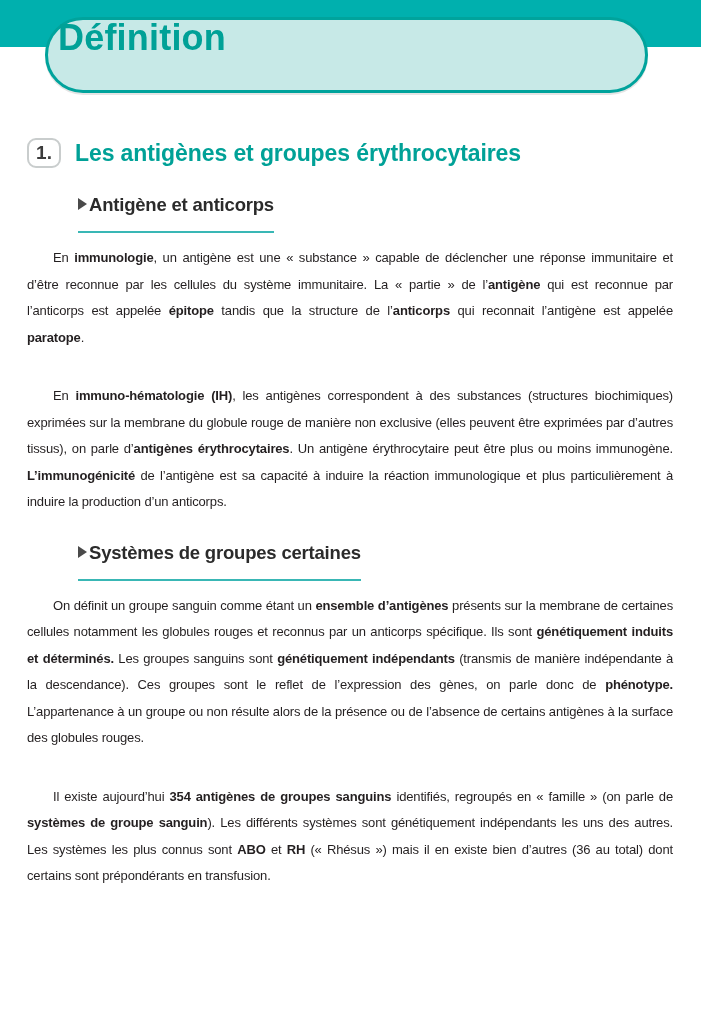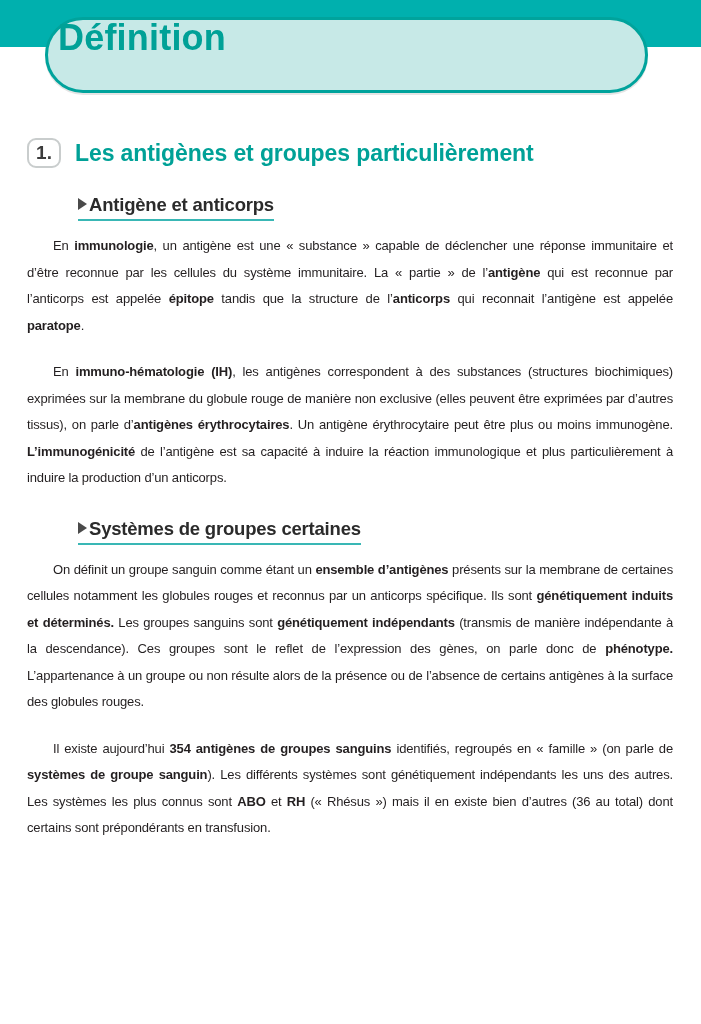--- a/index.html
+++ b/index.html
@@ -80,21 +80,21 @@
     color: #00a197;
     letter-spacing: -0.1px;
   }
 
   
   .sub-heading {
     margin: 26px 0 3px 78px;
     display: inline-flex;
     align-items: baseline;
     border-bottom: 2px solid #39b7b5;
-    padding-bottom: 3px;
+    padding-bottom: 15px;
   }
   .sub-wrap {
     margin-left: 0;
   }
   .tri-icon {
     width: 0;
     height: 0;
     border-left: 9px solid #4a4a4a;
     border-top: 6px solid transparent;
     border-bottom: 6px solid transparent;
@@ -118,38 +118,38 @@
     text-align: justify;
     color: #231f20;
     letter-spacing: -0.15px;
     -webkit-hyphens: none;
     hyphens: none;
   }
   .para.indent {
     text-indent: 26px;
   }
   .para.gap {
-    margin-top: 20px;
+    margin-top: 32px;
   }
   .para b {
     font-weight: bold;
   }
 </style>
 </head>
 <body>
 
 <div class="header-zone">
   <div class="top-band"></div>
   <div class="title-box"></div>
   <div class="title-text">Définition</div>
 </div>
 
 <div class="section-heading">
   <div class="num-badge">1.</div>
-  <div class="section-title">Les antigènes et groupes particulièrement</div>
+  <div class="section-title">Les antigènes et groupes érythrocytaires</div>
 </div>
 
 <div id="subsections-root">
     <div class="sub-wrap"><div class="sub-heading">
         <span class="tri-icon"></span>
         <span class="sub-title">Antigène et anticorps</span>
       </div><p class="para indent"><span>En </span><b>immunologie</b><span>, un antigène est une « substance » capable de déclencher une réponse immunitaire et d’être reconnue par les cellules du système immunitaire. La « partie » de l’</span><b>antigène</b><span> qui est reconnue par l’anticorps est appelée </span><b>épitope</b><span> tandis que la structure de l’</span><b>anticorps</b><span> qui reconnait l’antigène est appelée </span><b>paratope</b><span>.</span></p><p class="para indent gap"><span>En </span><b>immuno-hématologie (IH)</b><span>, les antigènes correspondent à des substances (structures biochimiques) exprimées sur la membrane du globule rouge de manière non exclusive (elles peuvent être exprimées par d’autres tissus), on parle d’</span><b>antigènes érythrocytaires</b><span>. Un antigène érythrocytaire peut être plus ou moins immunogène. </span><b>L’immunogénicité</b><span> de l’antigène est sa capacité à induire la réaction immunologique et plus particulièrement à induire la production d’un anticorps.</span></p></div>
     <div class="sub-wrap"><div class="sub-heading">
         <span class="tri-icon"></span>
         <span class="sub-title">Systèmes de groupes certaines</span>

